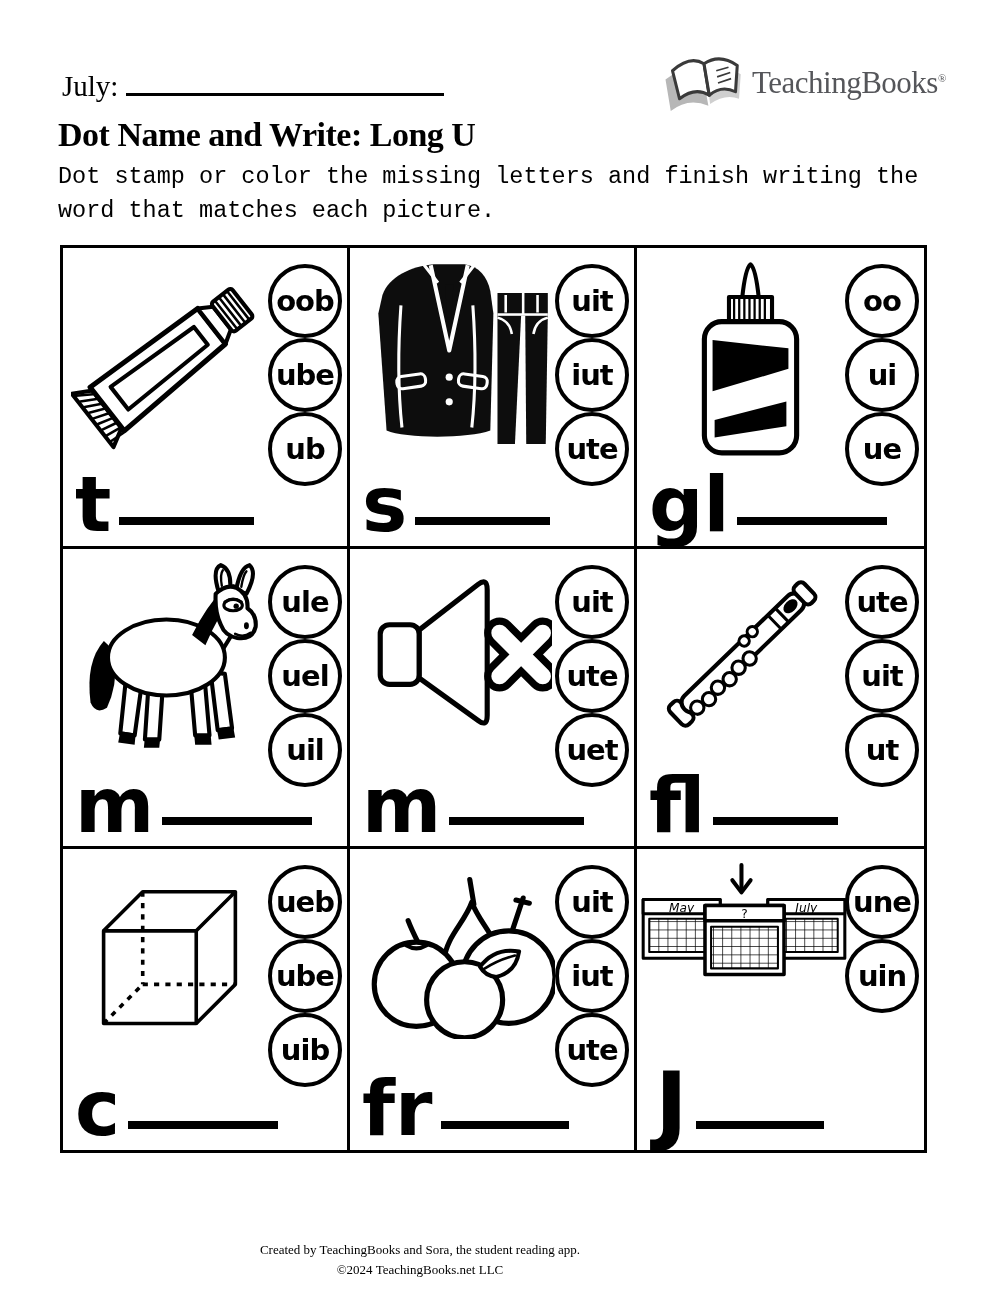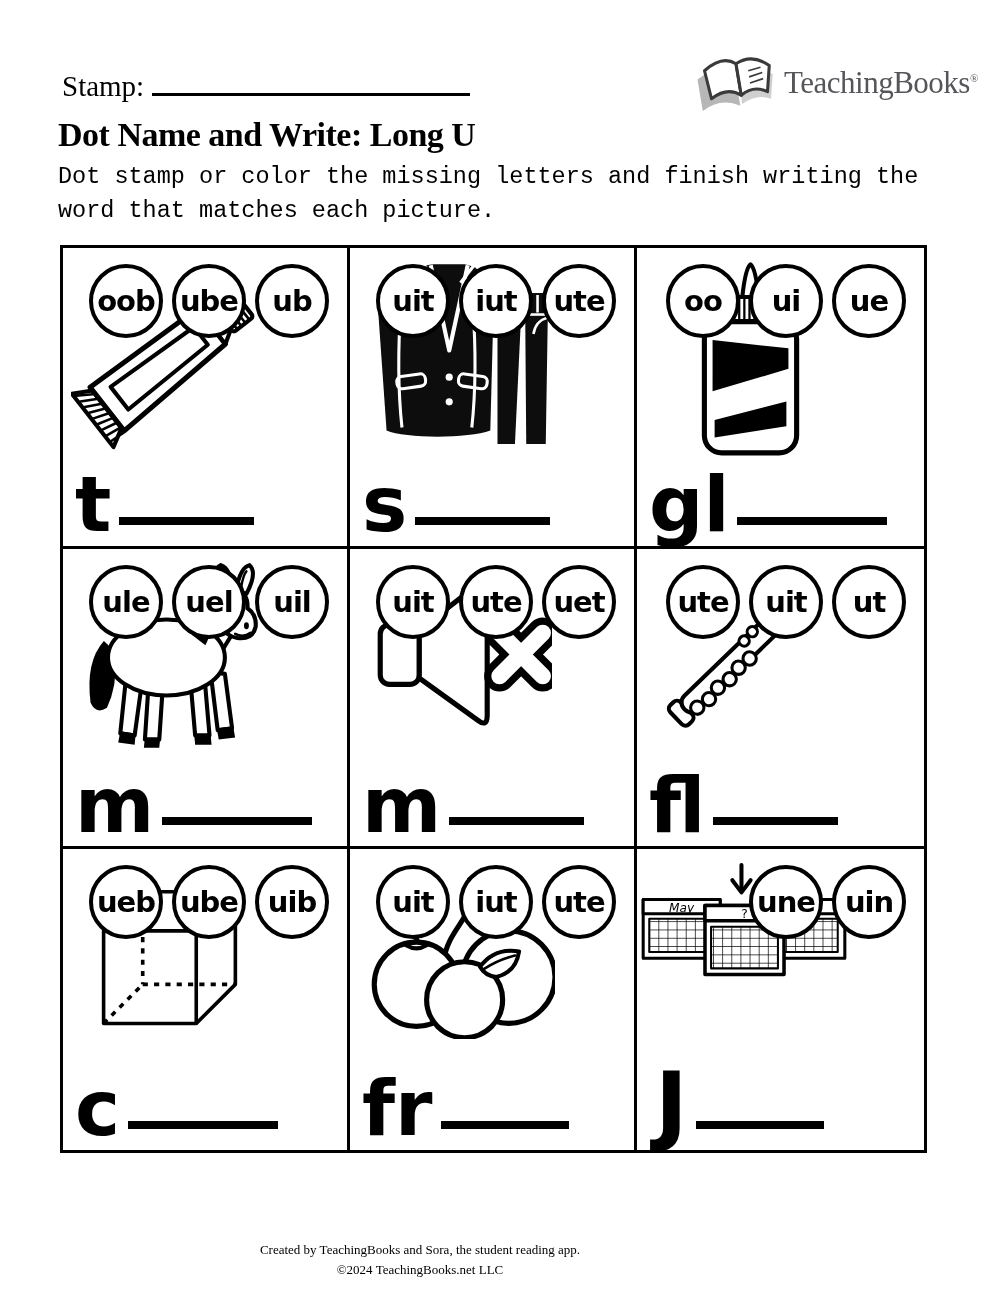--- a/index.html
+++ b/index.html
@@ -4,57 +4,57 @@
 <style>
   * { margin:0; padding:0; box-sizing:border-box; }
   html,body { background:#fff; }
   body {
     width:1000px; height:1294px; position:relative; overflow:hidden;
     font-family:"Liberation Serif", serif; color:#000;
   }
   
   .name-row { position:absolute; left:62px; top:70px; font-size:29px; }
   .name-line { display:inline-block; width:318px; border-bottom:3px solid #000; margin-left:8px; height:22px; }
-  .logo { position:absolute; left:692px; top:48px; display:flex; align-items:center; gap:4px; }
+  .logo { position:absolute; left:660px; top:48px; display:flex; align-items:center; gap:4px; }
   .logo-text { font-size:31px; color:#55565a; letter-spacing:-0.5px; }
   .logo-reg { font-size:11px; vertical-align:super; color:#55565a; }
   .page-title { position:absolute; left:58px; top:116px; font-size:34px; font-weight:bold; letter-spacing:-0.5px; }
   .instructions { position:absolute; left:58px; top:160px; width:884px; font-size:23.5px; line-height:1.43;font-family:Liberation Mono, monospace; }
   
   .grid {
     position:absolute; left:60px; top:245px; width:867px; height:908px;
     border:3px solid #000; display:grid;
     grid-template-columns:repeat(3,1fr); grid-template-rows:repeat(3,1fr);
   }
   .cell { position:relative; border-right:3px solid #000; border-bottom:3px solid #000; overflow:visible; }
   .cell:nth-child(3n) { border-right:none; }
   .cell:nth-child(n+7) { border-bottom:none;text-align:right; }
   .pic { position:absolute; }
-  .circles { position:absolute; right:18px; top:16px; display:flex; flex-direction:row; gap:9px; }
+  .circles { position:absolute; right:5px; top:16px; display:flex; flex-direction:column; }
   .circle {
     width:74px; height:74px; border:4px solid #000; border-radius:50%;
     display:flex; align-items:center; justify-content:center; background:#fff;
     font-family:"DejaVu Sans", sans-serif; font-weight:bold; font-size:29px; letter-spacing:-1px;
   }
   .starter {
     position:absolute; left:12px; bottom:8px; display:flex; align-items:flex-end;
     font-family:"DejaVu Sans", sans-serif; font-weight:bold; font-size:76px; line-height:0.85;
   }
   .blank { display:inline-block; width:135px; height:8px; background:#000; margin:0 0 13px 8px; }
   .starter.big { font-size:88px; }
   .blank.wide { width:150px; }
   
   .footer { position:absolute; left:0; top:1240px; width:840px; text-align:center; font-size:13px; line-height:1.55; }
   svg { display:block; }
 </style>
 </head>
 <body>
 
 <div class="name-row">
-  <span>Stamp:</span><span class="name-line"></span>
+  <span>July:</span><span class="name-line"></span>
 </div>
 
 <div class="logo">
   <span>
     <svg width="88" height="70" viewBox="0 0 100 80">
       <path d="M6,36 Q28,18 48,28 L55,66 Q32,56 12,72 Z" fill="#b7b7b7"></path>
       <path d="M92,30 Q70,16 52,26 L57,64 Q74,52 90,58 Z" fill="#cfcfcf"></path>
       <path d="M14,26 Q34,8 50,18 L56,54 Q40,44 22,58 Z" fill="#fff" stroke="#3a3a3a" stroke-width="3.5" stroke-linejoin="round"></path>
       <path d="M88,20 Q68,6 50,18 L56,54 Q70,42 86,50 Z" fill="#fff" stroke="#3a3a3a" stroke-width="3.5" stroke-linejoin="round"></path>
       <path d="M50,18 L56,54" stroke="#3a3a3a" stroke-width="2.5"></path>

